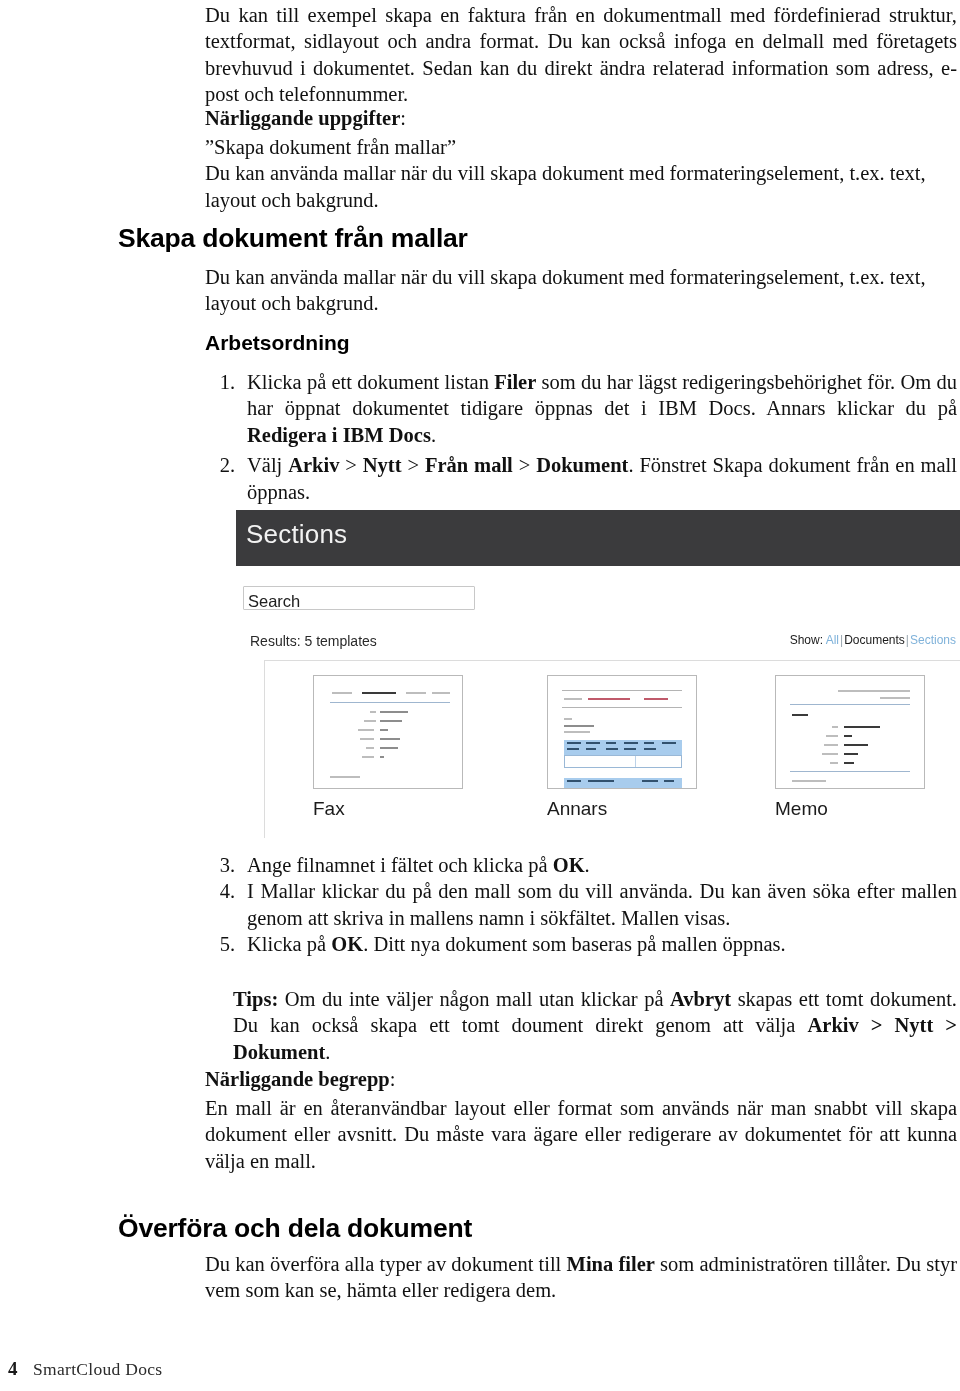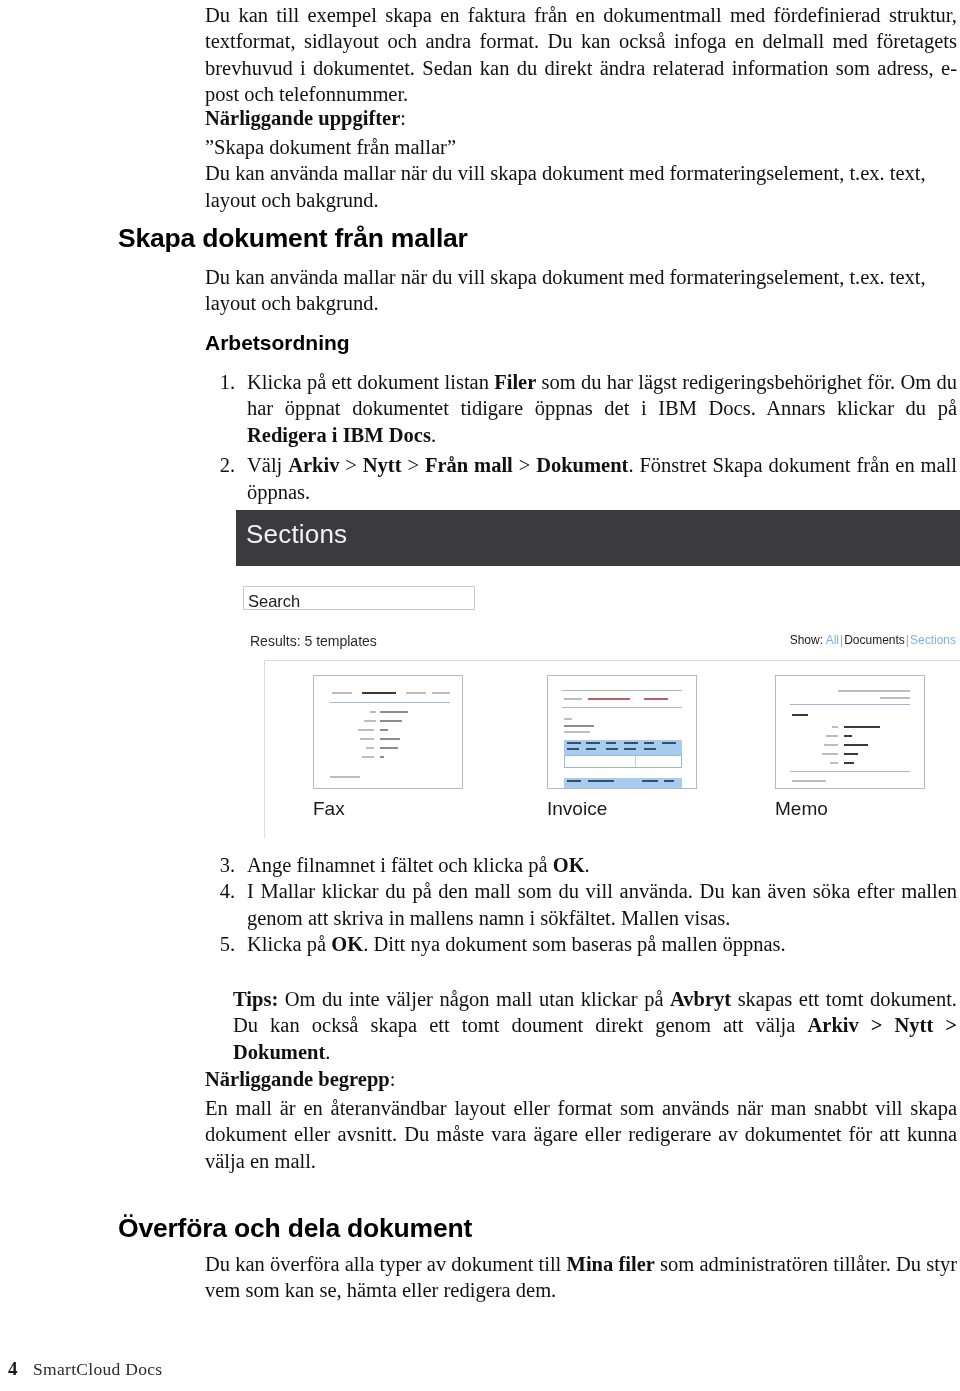--- a/index.html
+++ b/index.html
@@ -357,21 +357,21 @@
 
           <div class="tbl" style="left:16px; top:112px; width:118px; height:44px;">
             
             
             
             
             
             
           </div>
         </div>
-        <div class="tname">Invoice</div>
+        <div class="tname">Annars</div>
       </div>
 
       <div class="tcard" style="left:510px;">
         <div class="thumb">
           <div class="ln lt" style="left:62px; top:14px; width:72px;"></div>
           <div class="ln lt" style="left:104px; top:21px; width:30px;"></div>
           <div class="rule" style="left:14px; top:28px; width:120px; background:#9fb6cf;"></div>
           <div class="ln dk" style="left:16px; top:38px; width:16px;"></div>
           <div class="ln lt" style="left:56px; top:50px; width:6px;"></div>
           <div class="ln dk" style="left:68px; top:50px; width:36px;"></div>

